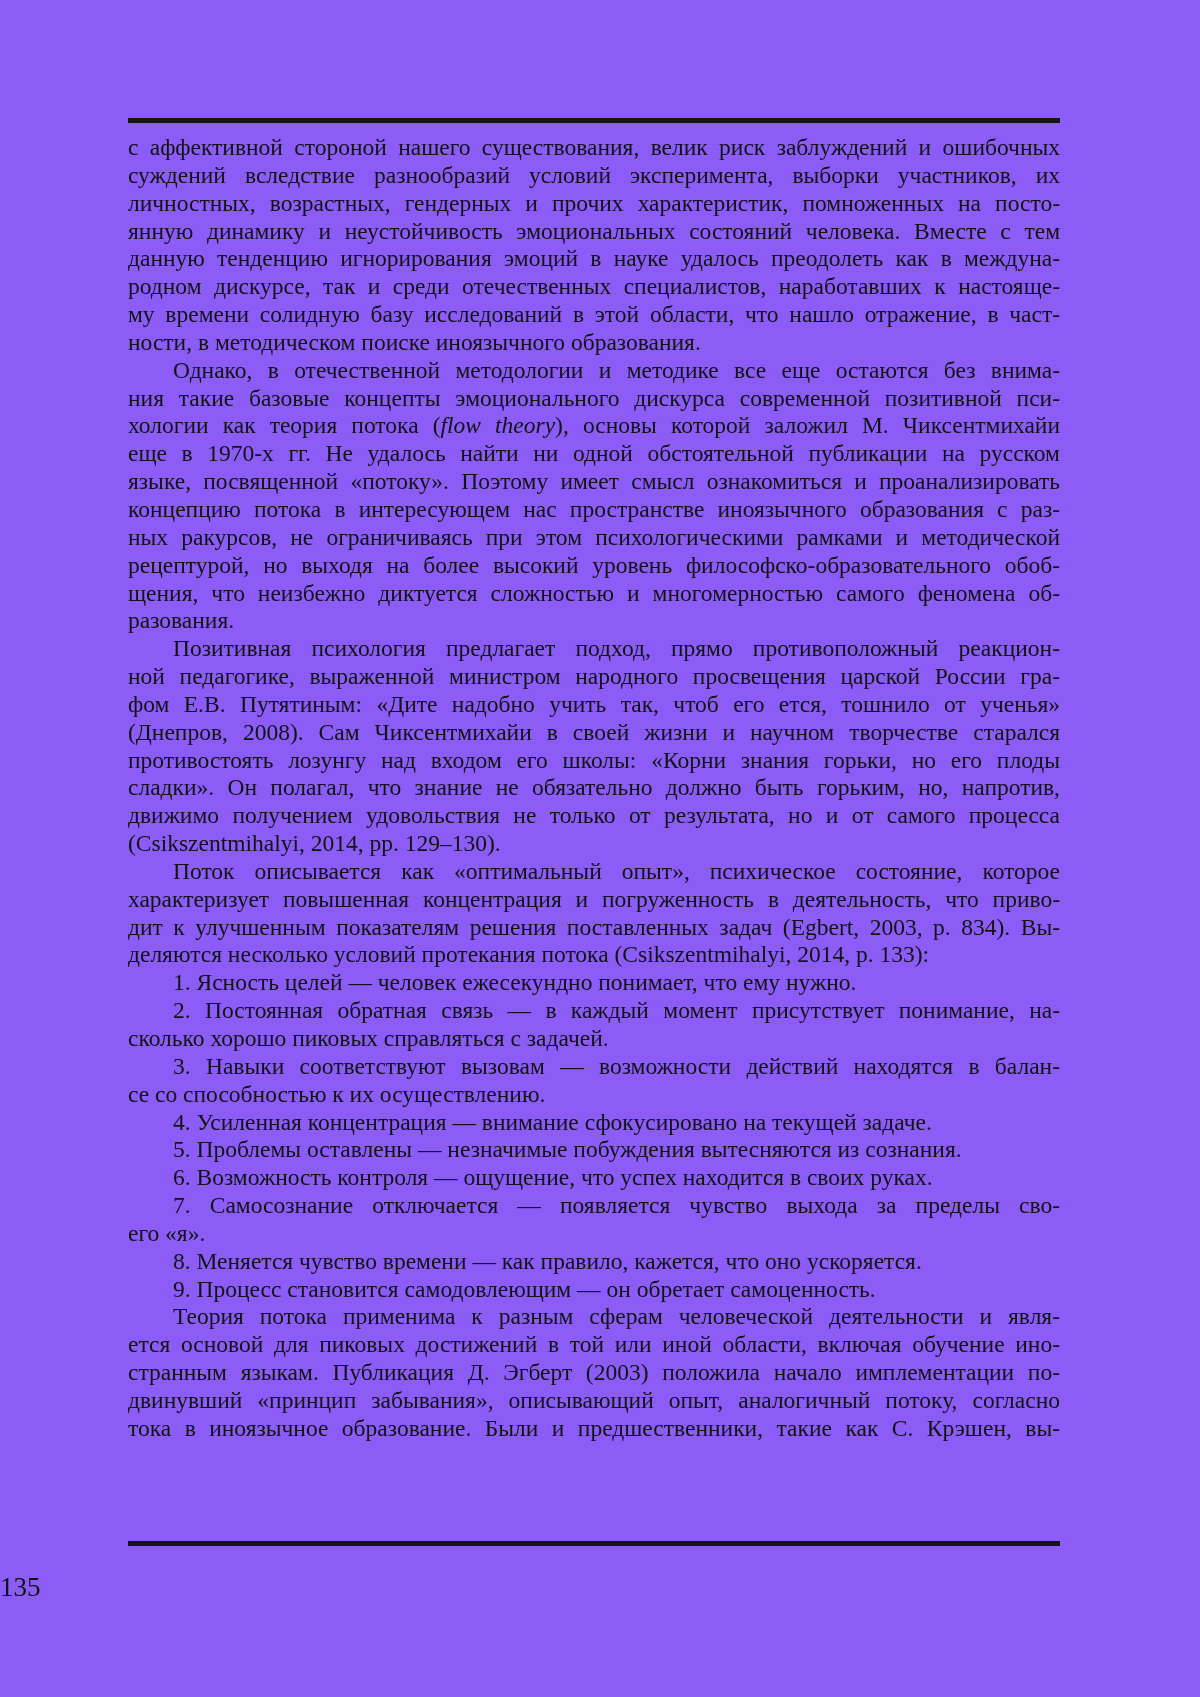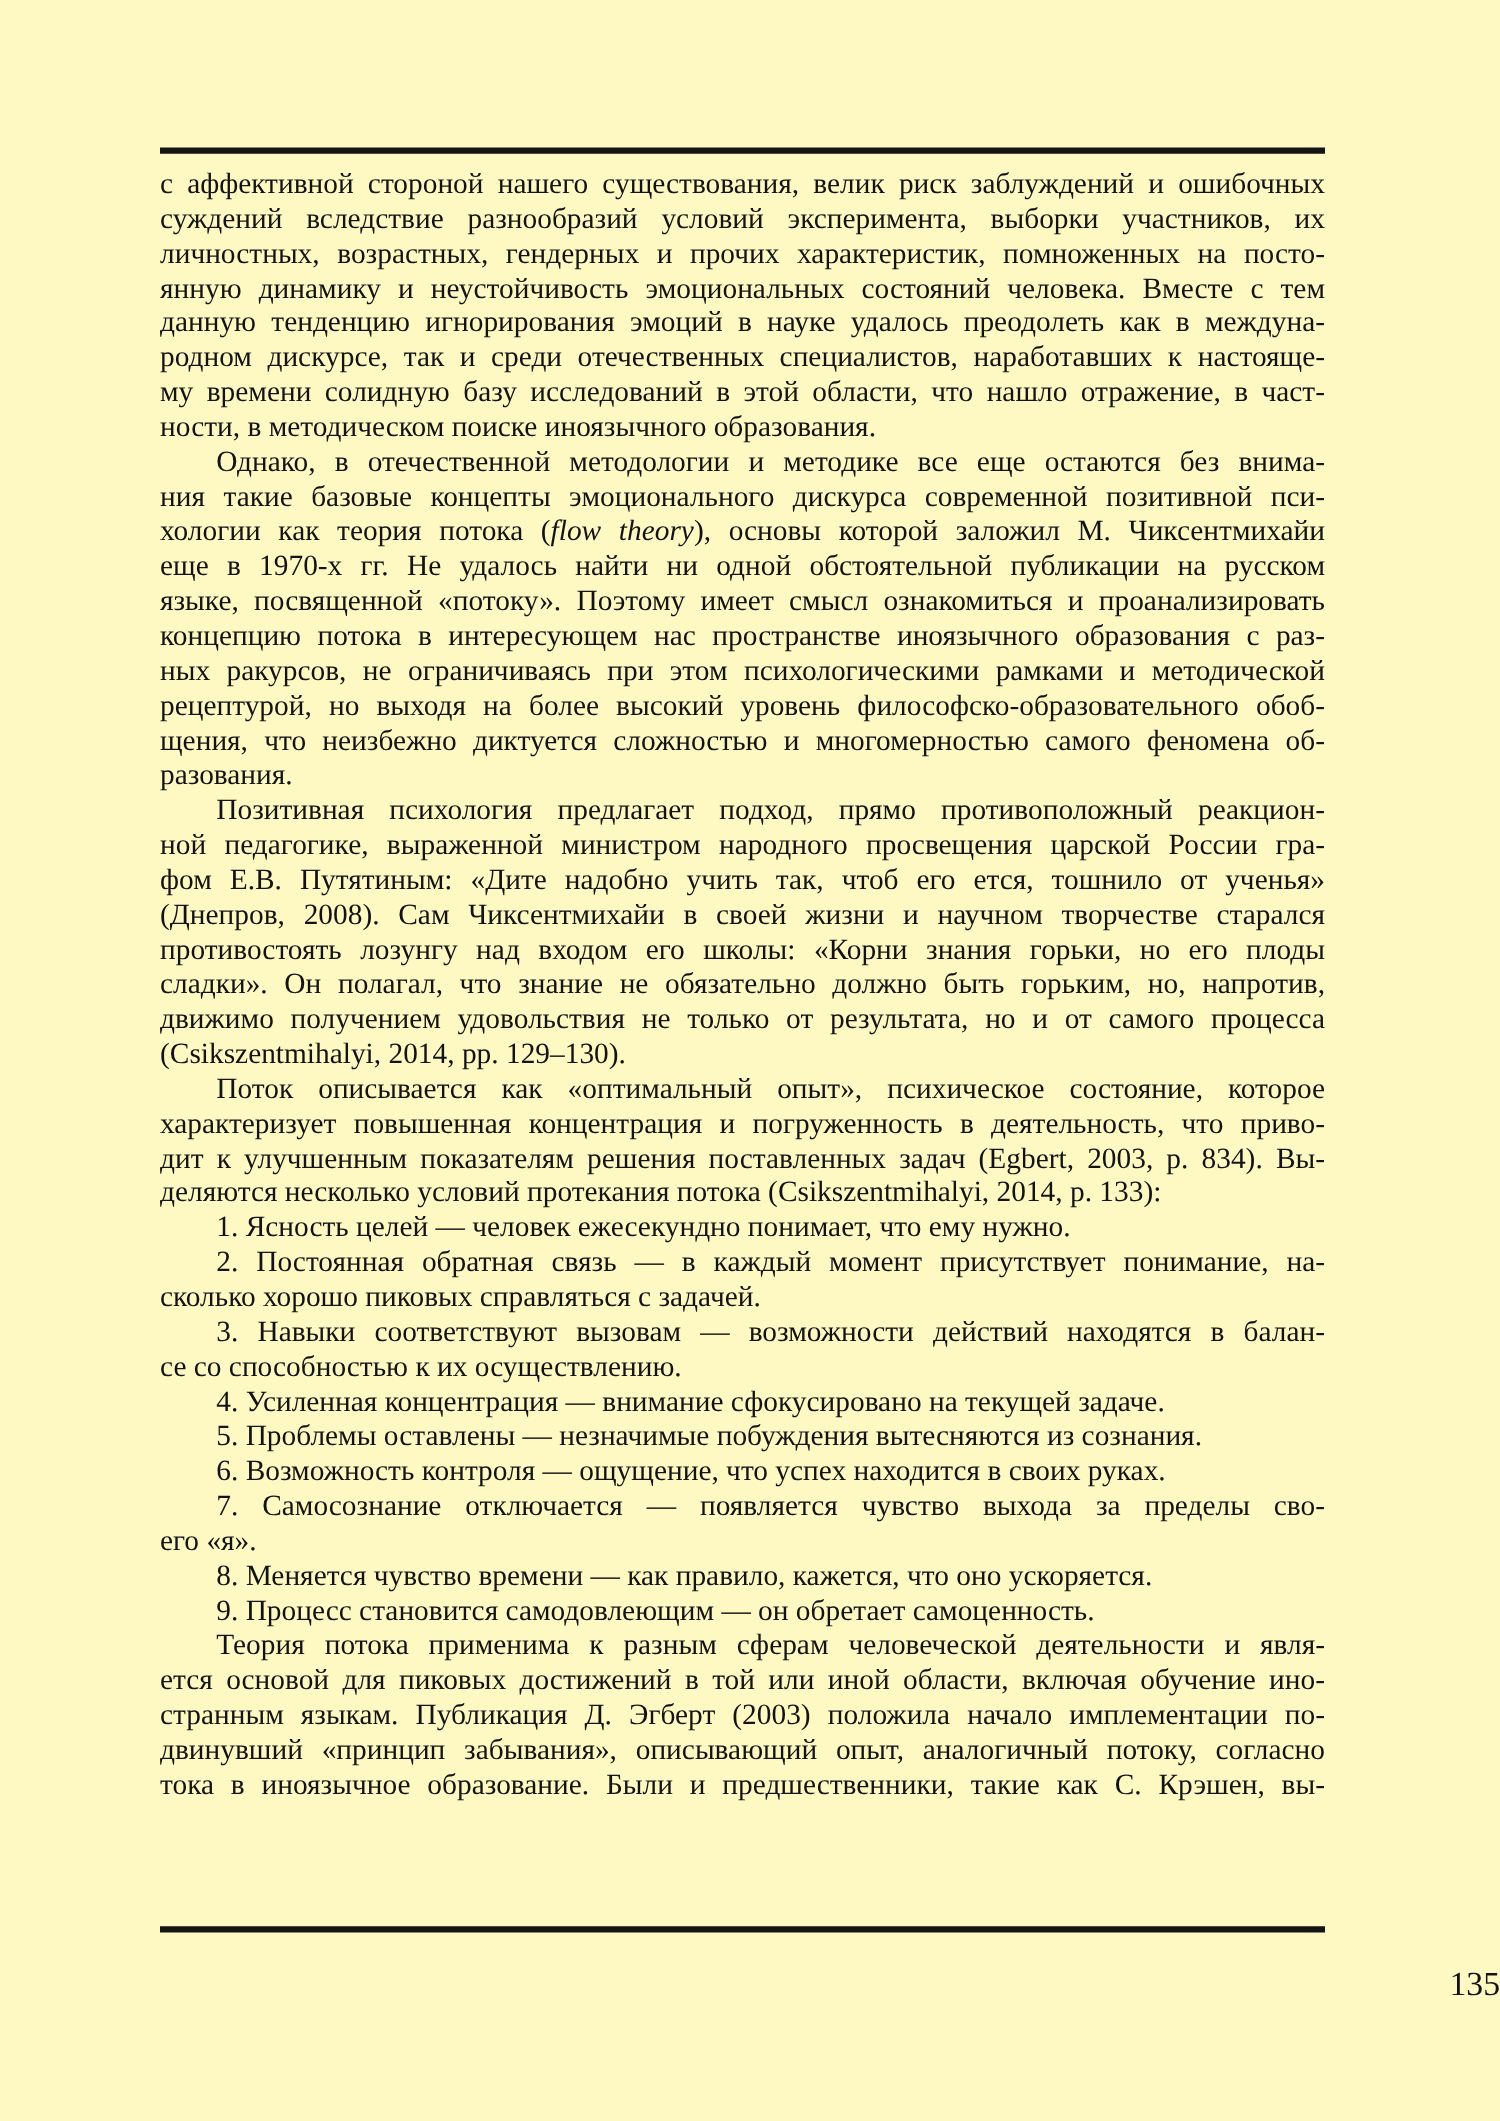--- a/index.html
+++ b/index.html
@@ -10,21 +10,21 @@
   body {
     width: 1200px;
     height: 1697px;
     position: relative;
     font-family: "Liberation Serif", "DejaVu Serif", serif;
     color: #121212;
   }
   .sheet {
     position: absolute;
     inset: 0;
-    background: #fef9c3;
+    background: #8b5cf6;
   }
   .rule {
     position: absolute;
     left: 128px;
     width: 932px;
     height: 5px;
     background: #141414;
   }
   .rule.top { top: 118px; }
   .rule.bottom { top: 1541px; }
@@ -46,21 +46,21 @@
   .line.final {
     text-align: right;
     text-align-last: left;
   }
   .line.indent { text-indent: 45px; }
   .page-number {
     position: absolute;
     top: 1572px;
     left: 0;
     width: 100%;
-    text-align: right;
+    text-align: left;
     font-size: 27px;
     color: #131313;
   }
   i { font-style: italic; margin-top: 24px; }
 </style>
 </head>
 <body>
 
 <div class="sheet">
   <div class="rule top"></div>

